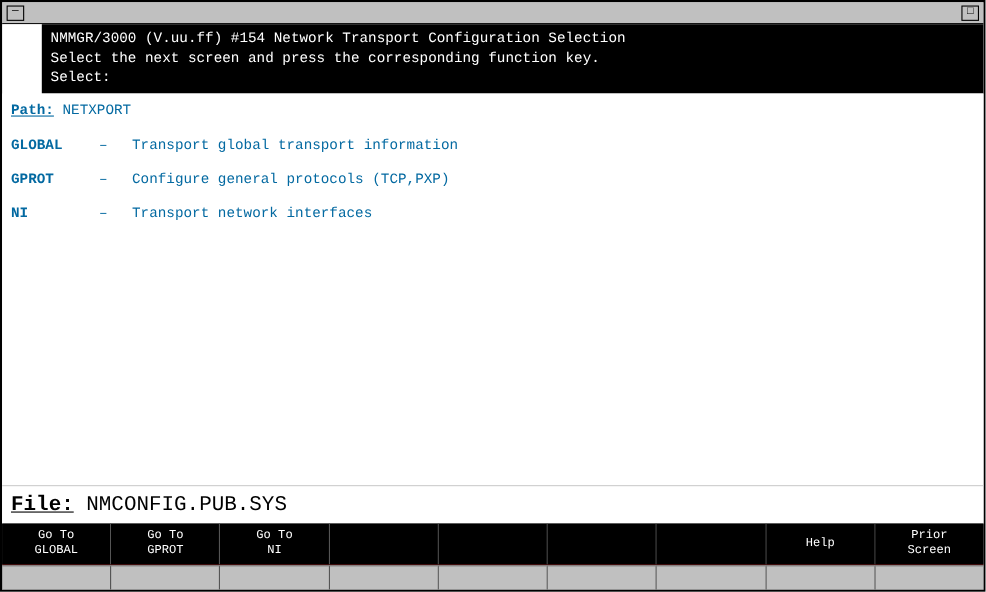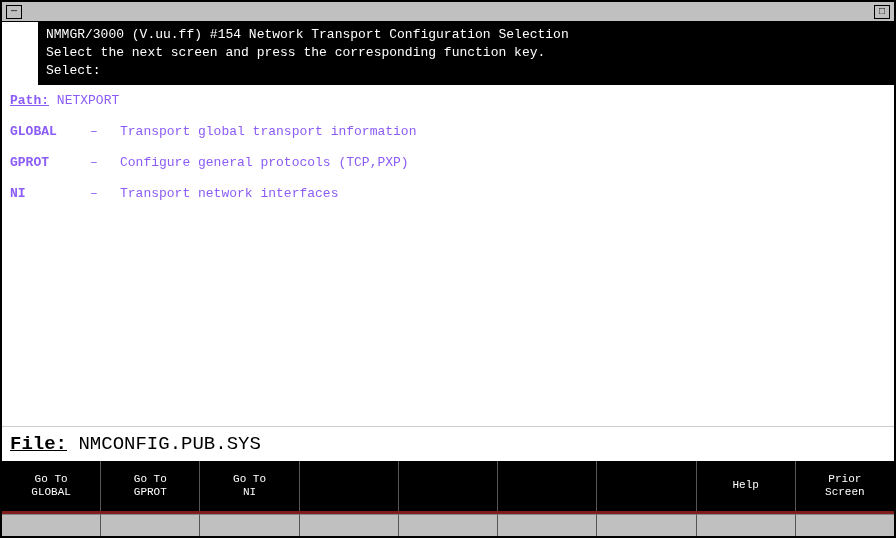--- a/index.html
+++ b/index.html
@@ -75,21 +75,21 @@
       line-height: 1.4;
       margin-left: 36px;
     }
 
     .content-area {
       flex: 1;
       background: #fff;
       padding: 8px 8px;
       font-family: 'Courier New', Courier, monospace;
       font-size: 13px;
-      color: #8b5cf6;
+      color: #0369a1;
     }
 
     .path-line {
       margin-bottom: 16px;
     }
 
     .path-label {
       text-decoration: underline;
       font-weight: bold;
     }
@@ -127,22 +127,22 @@
     }
 
     .function-bar {
       background: #000;
       display: flex;
       flex-direction: column;
     }
 
     .fn-row {
       display: flex;
-      height: 53px;
-      border-bottom: 3px solid #7f1d1d;
+      height: 38px;
+      border-bottom: 1px solid #7f1d1d;
     }
 
     .fn-row-2 {
       display: flex;
       height: 22px;
     }
 
     .fn-key {
       flex: 1;
       background: #000;

